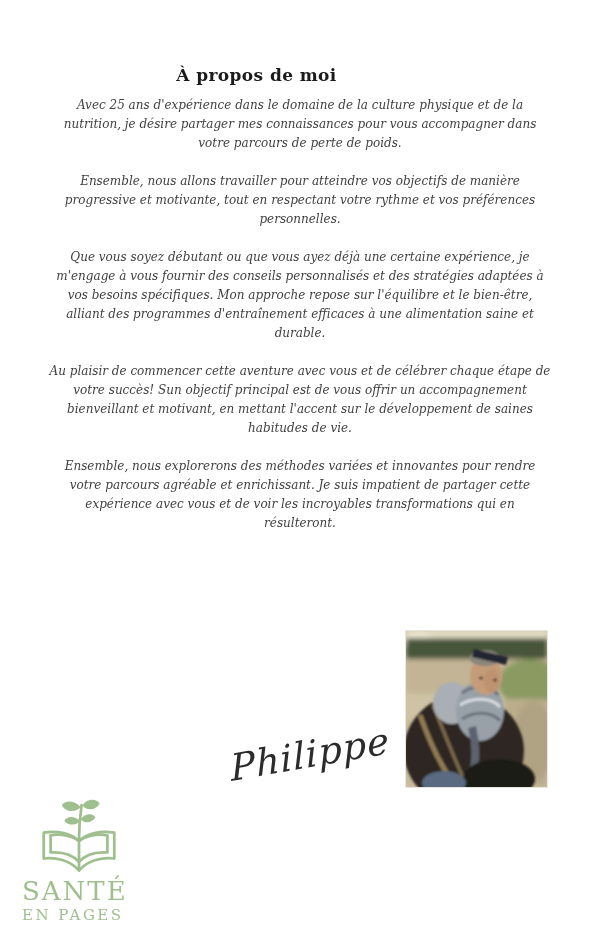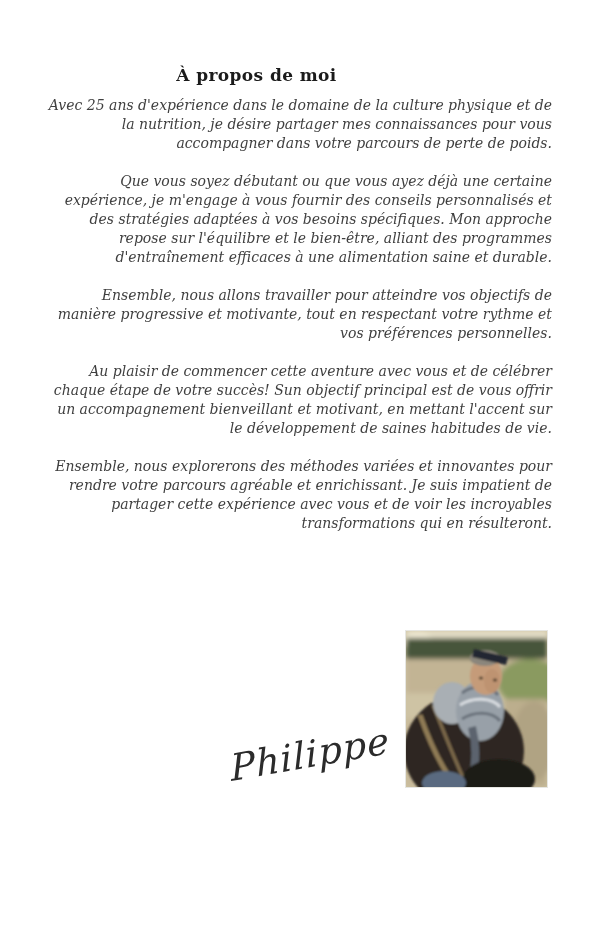--- a/index.html
+++ b/index.html
@@ -6,21 +6,21 @@
   .page{
     position:relative;width:600px;height:938px;background:#ffffff;overflow:hidden;
     font-family:"DejaVu Serif","Liberation Serif",serif;
   }
   .page-title{
     position:absolute;top:54px;left:0;width:513px;text-align:center;
     font-size:17px;font-weight:bold;color:#1b1b1b;letter-spacing:.4px;
   }
   .body-copy{
     position:absolute;top:96px;left:48px;width:504px;
-    text-align:right;font-style:italic;font-size:14px;line-height:19px;color:#3f3f3f;
+    text-align:center;font-style:italic;font-size:12px;line-height:19px;color:#3f3f3f;
   }
   .body-copy p{margin:0 0 19px 0;white-space:pre-line;}
   .signature{
     position:absolute;top:712px;left:218px;width:184px;height:84px;
     display:flex;align-items:center;justify-content:center;
     font-style:italic;font-size:37px;color:#2b2b2b;
     transform:rotate(-10deg) skewX(-6deg);letter-spacing:1px;
   }
   .photo{
     position:absolute;top:630px;left:405px;width:143px;height:158px;
@@ -37,22 +37,22 @@
 </style>
 </head>
 <body>
 
 <div class="page">
 
   <h1 class="page-title">À propos de moi</h1>
 
   <div class="body-copy">
     <p>Avec 25 ans d'expérience dans le domaine de la culture physique et de la nutrition, je désire partager mes connaissances pour vous accompagner dans votre parcours de perte de poids.</p>
+    <p>Ensemble, nous allons travailler pour atteindre vos objectifs de manière progressive et motivante, tout en respectant votre rythme et vos préférences personnelles.</p>
     <p>Que vous soyez débutant ou que vous ayez déjà une certaine expérience, je m'engage à vous fournir des conseils personnalisés et des stratégies adaptées à vos besoins spécifiques. Mon approche repose sur l'équilibre et le bien-être, alliant des programmes d'entraînement efficaces à une alimentation saine et durable.</p>
-    <p>Ensemble, nous allons travailler pour atteindre vos objectifs de manière progressive et motivante, tout en respectant votre rythme et vos préférences personnelles.</p>
     <p>Au plaisir de commencer cette aventure avec vous et de célébrer chaque étape de votre succès! Sun objectif principal est de vous offrir un accompagnement bienveillant et motivant, en mettant l'accent sur le développement de saines habitudes de vie.</p>
     <p>Ensemble, nous explorerons des méthodes variées et innovantes pour rendre votre parcours agréable et enrichissant. Je suis impatient de partager cette expérience avec vous et de voir les incroyables transformations qui en résulteront.</p>
   </div>
 
   <div class="signature">Philippe</div>
 
   <div class="photo">
     <svg width="141" height="156" viewBox="0 0 141 156" xmlns="http://www.w3.org/2000/svg">
       <defs>
         <filter id="bgBlur" x="-20%" y="-20%" width="140%" height="140%">
@@ -90,14 +90,35 @@
         <ellipse cx="79" cy="27" rx="15" ry="8" fill="#8b867c"></ellipse>
         <path d="M68,18 L102,26 L100,34 L66,26 Z" fill="#232830"></path>
         <ellipse cx="75" cy="47" rx="2.2" ry="1.6" fill="#55422f"></ellipse>
         <ellipse cx="89" cy="49" rx="2.2" ry="1.6" fill="#55422f"></ellipse>
         <ellipse cx="93" cy="148" rx="36" ry="20" fill="#1d1a17"></ellipse>
         <ellipse cx="38" cy="152" rx="22" ry="12" fill="#5a6b80"></ellipse>
       </g>
     </svg>
   </div>
 
+  <div class="logo">
+    <svg class="logo-icon" width="86" height="78" viewBox="0 0 100 90" xmlns="http://www.w3.org/2000/svg">
+      <g stroke="#9fbf8e" stroke-width="3.2" fill="none" stroke-linecap="round" stroke-linejoin="round">
+
+        <path d="M50,84 C40,72 22,68 9,70 L9,40 C24,37 42,41 50,50 C58,41 76,37 91,40 L91,70 C78,68 60,72 50,84 Z"></path>
+        <path d="M50,50 C43,44 30,41 17,43 L17,63 C30,62 42,65 50,74 C58,65 70,62 83,63 L83,43 C70,41 57,44 50,50"></path>
+        <line x1="50" y1="52" x2="50" y2="82"></line>
+
+        <path d="M50,48 C50,36 51,22 53,8"></path>
+      </g>
+      <g fill="#9fbf8e">
+
+        <path d="M52,10 C44,2 34,2 30,8 C34,16 46,17 52,10 Z"></path>
+        <path d="M54,8 C60,0 70,0 74,6 C70,14 58,15 54,8 Z"></path>
+        <path d="M51,26 C44,20 36,21 33,26 C37,32 47,32 51,26 Z"></path>
+        <path d="M52,24 C57,17 66,17 69,22 C65,29 56,30 52,24 Z"></path>
+      </g>
+    </svg>
+    <div class="logo-line1">SANTÉ</div>
+    <div class="logo-line2">EN PAGES</div>
+  </div>
 
 </div>
 
 </body></html>

